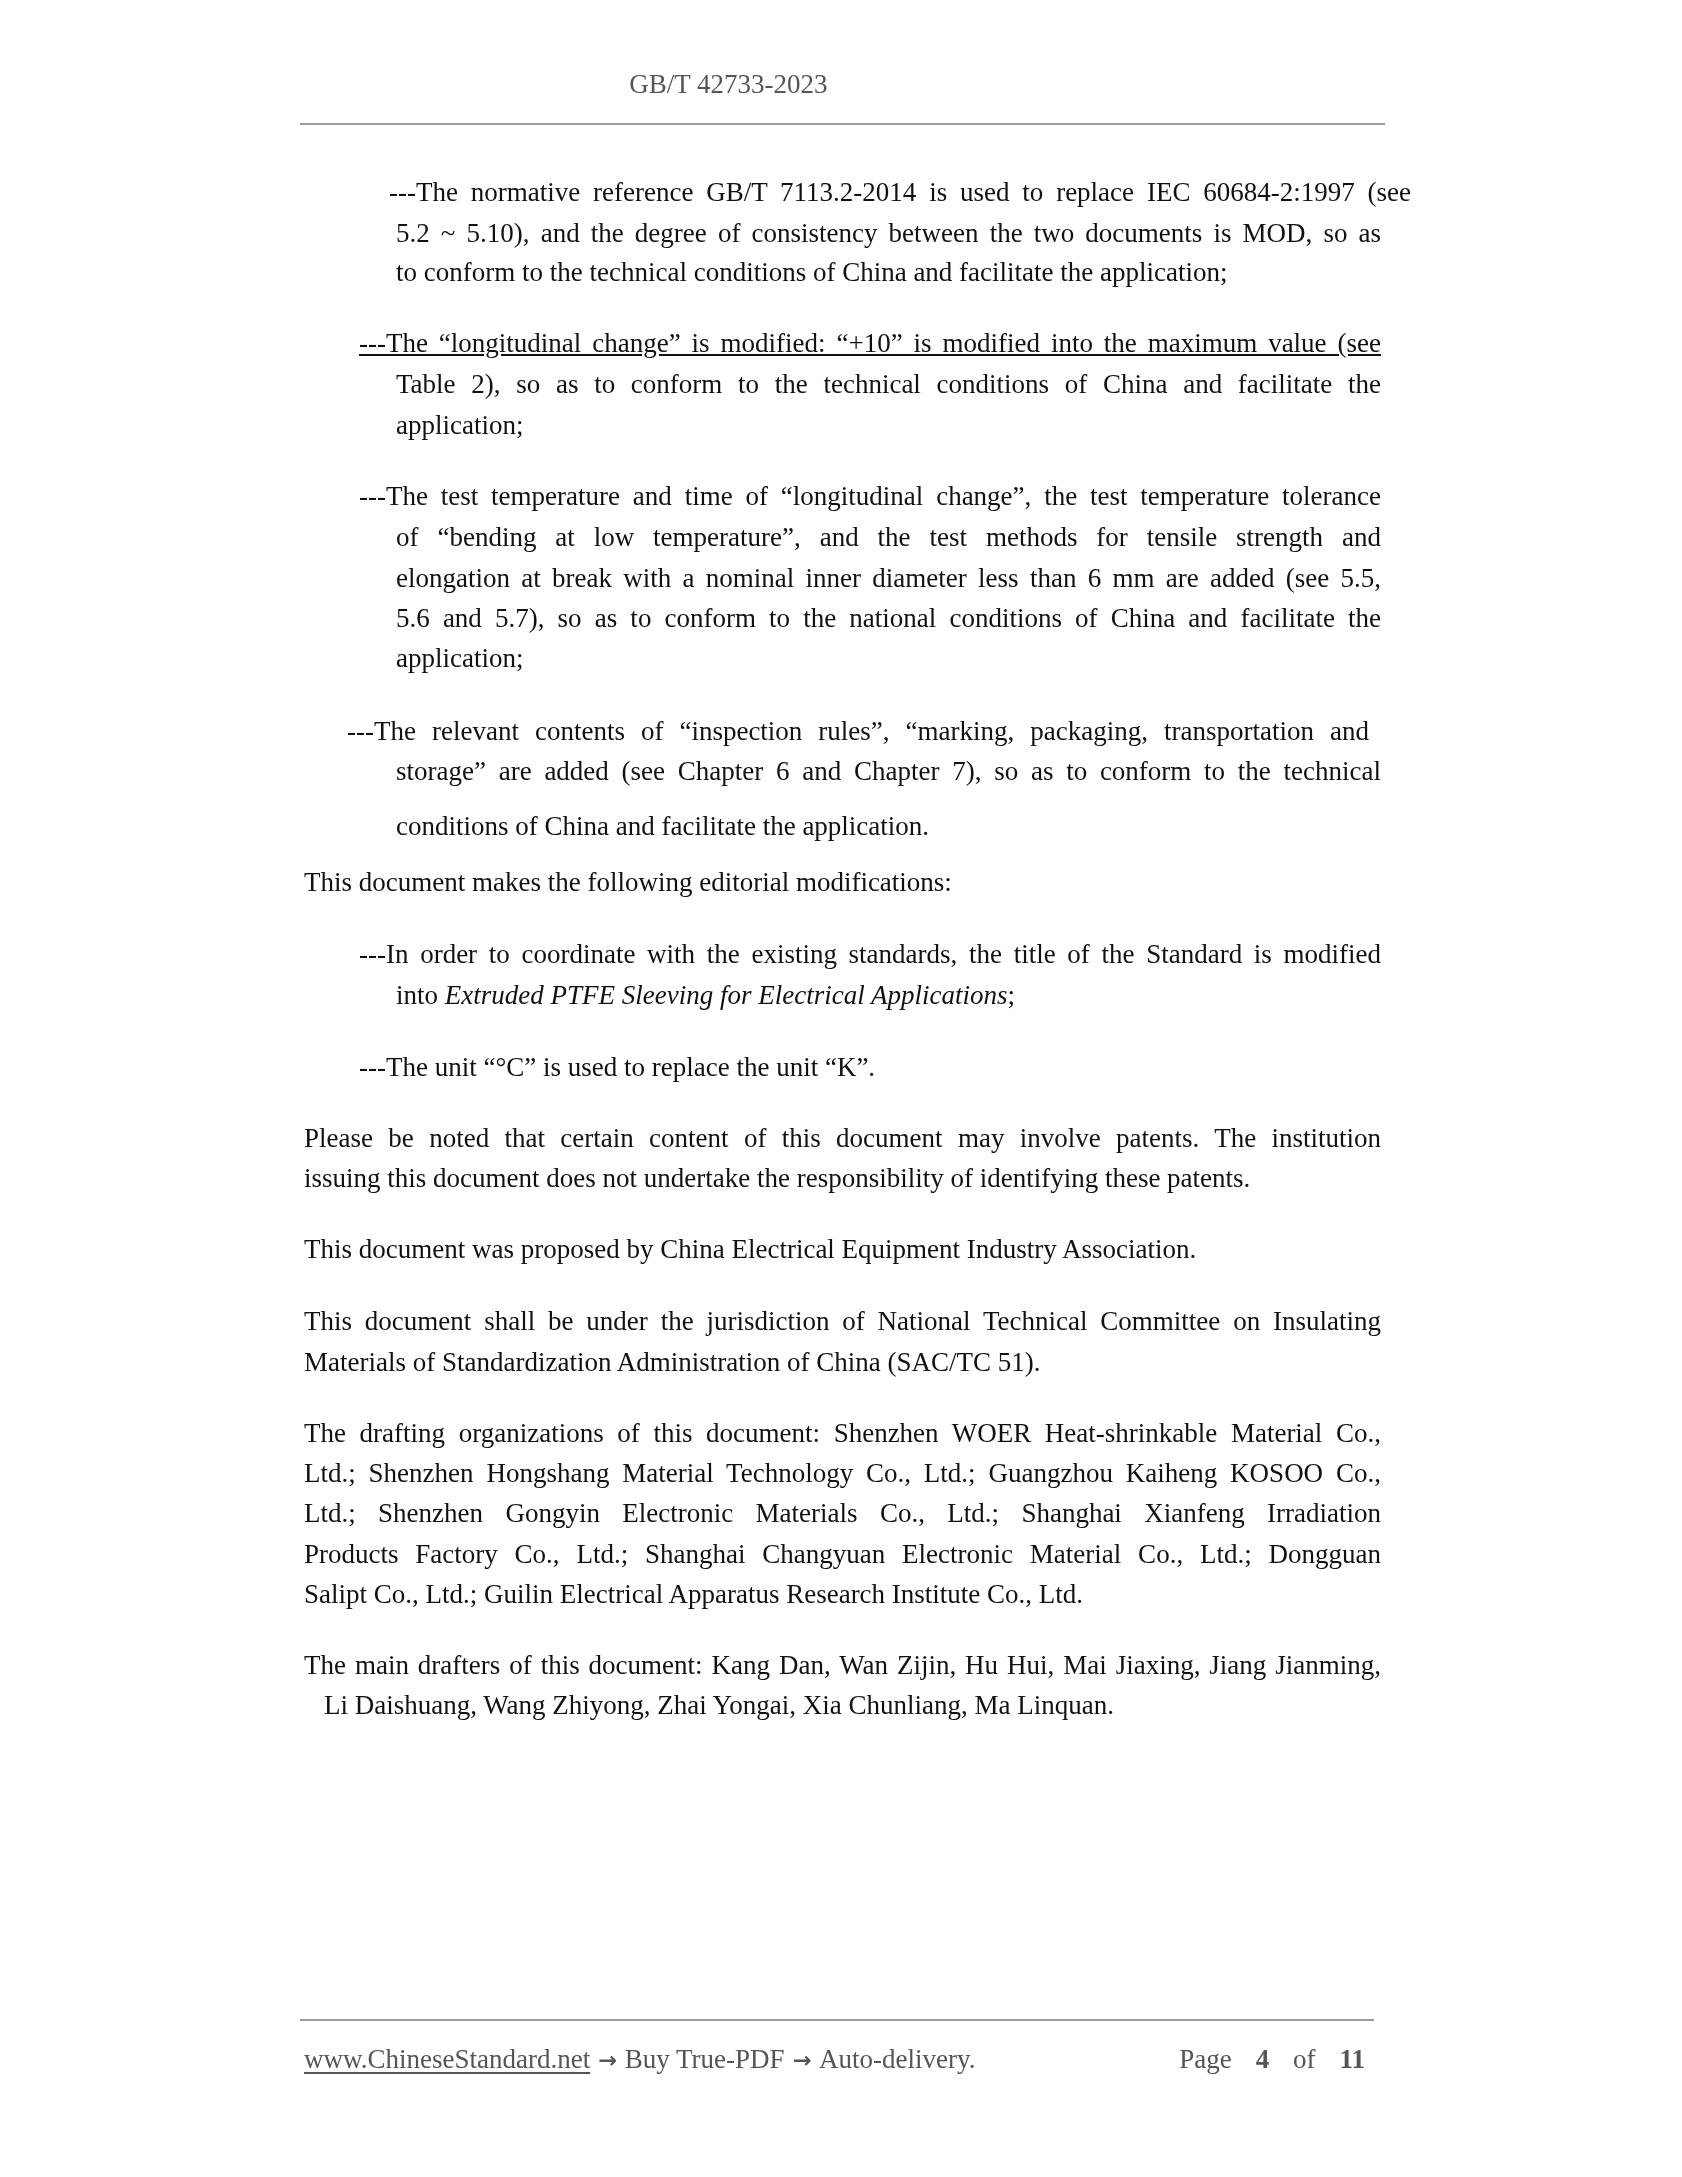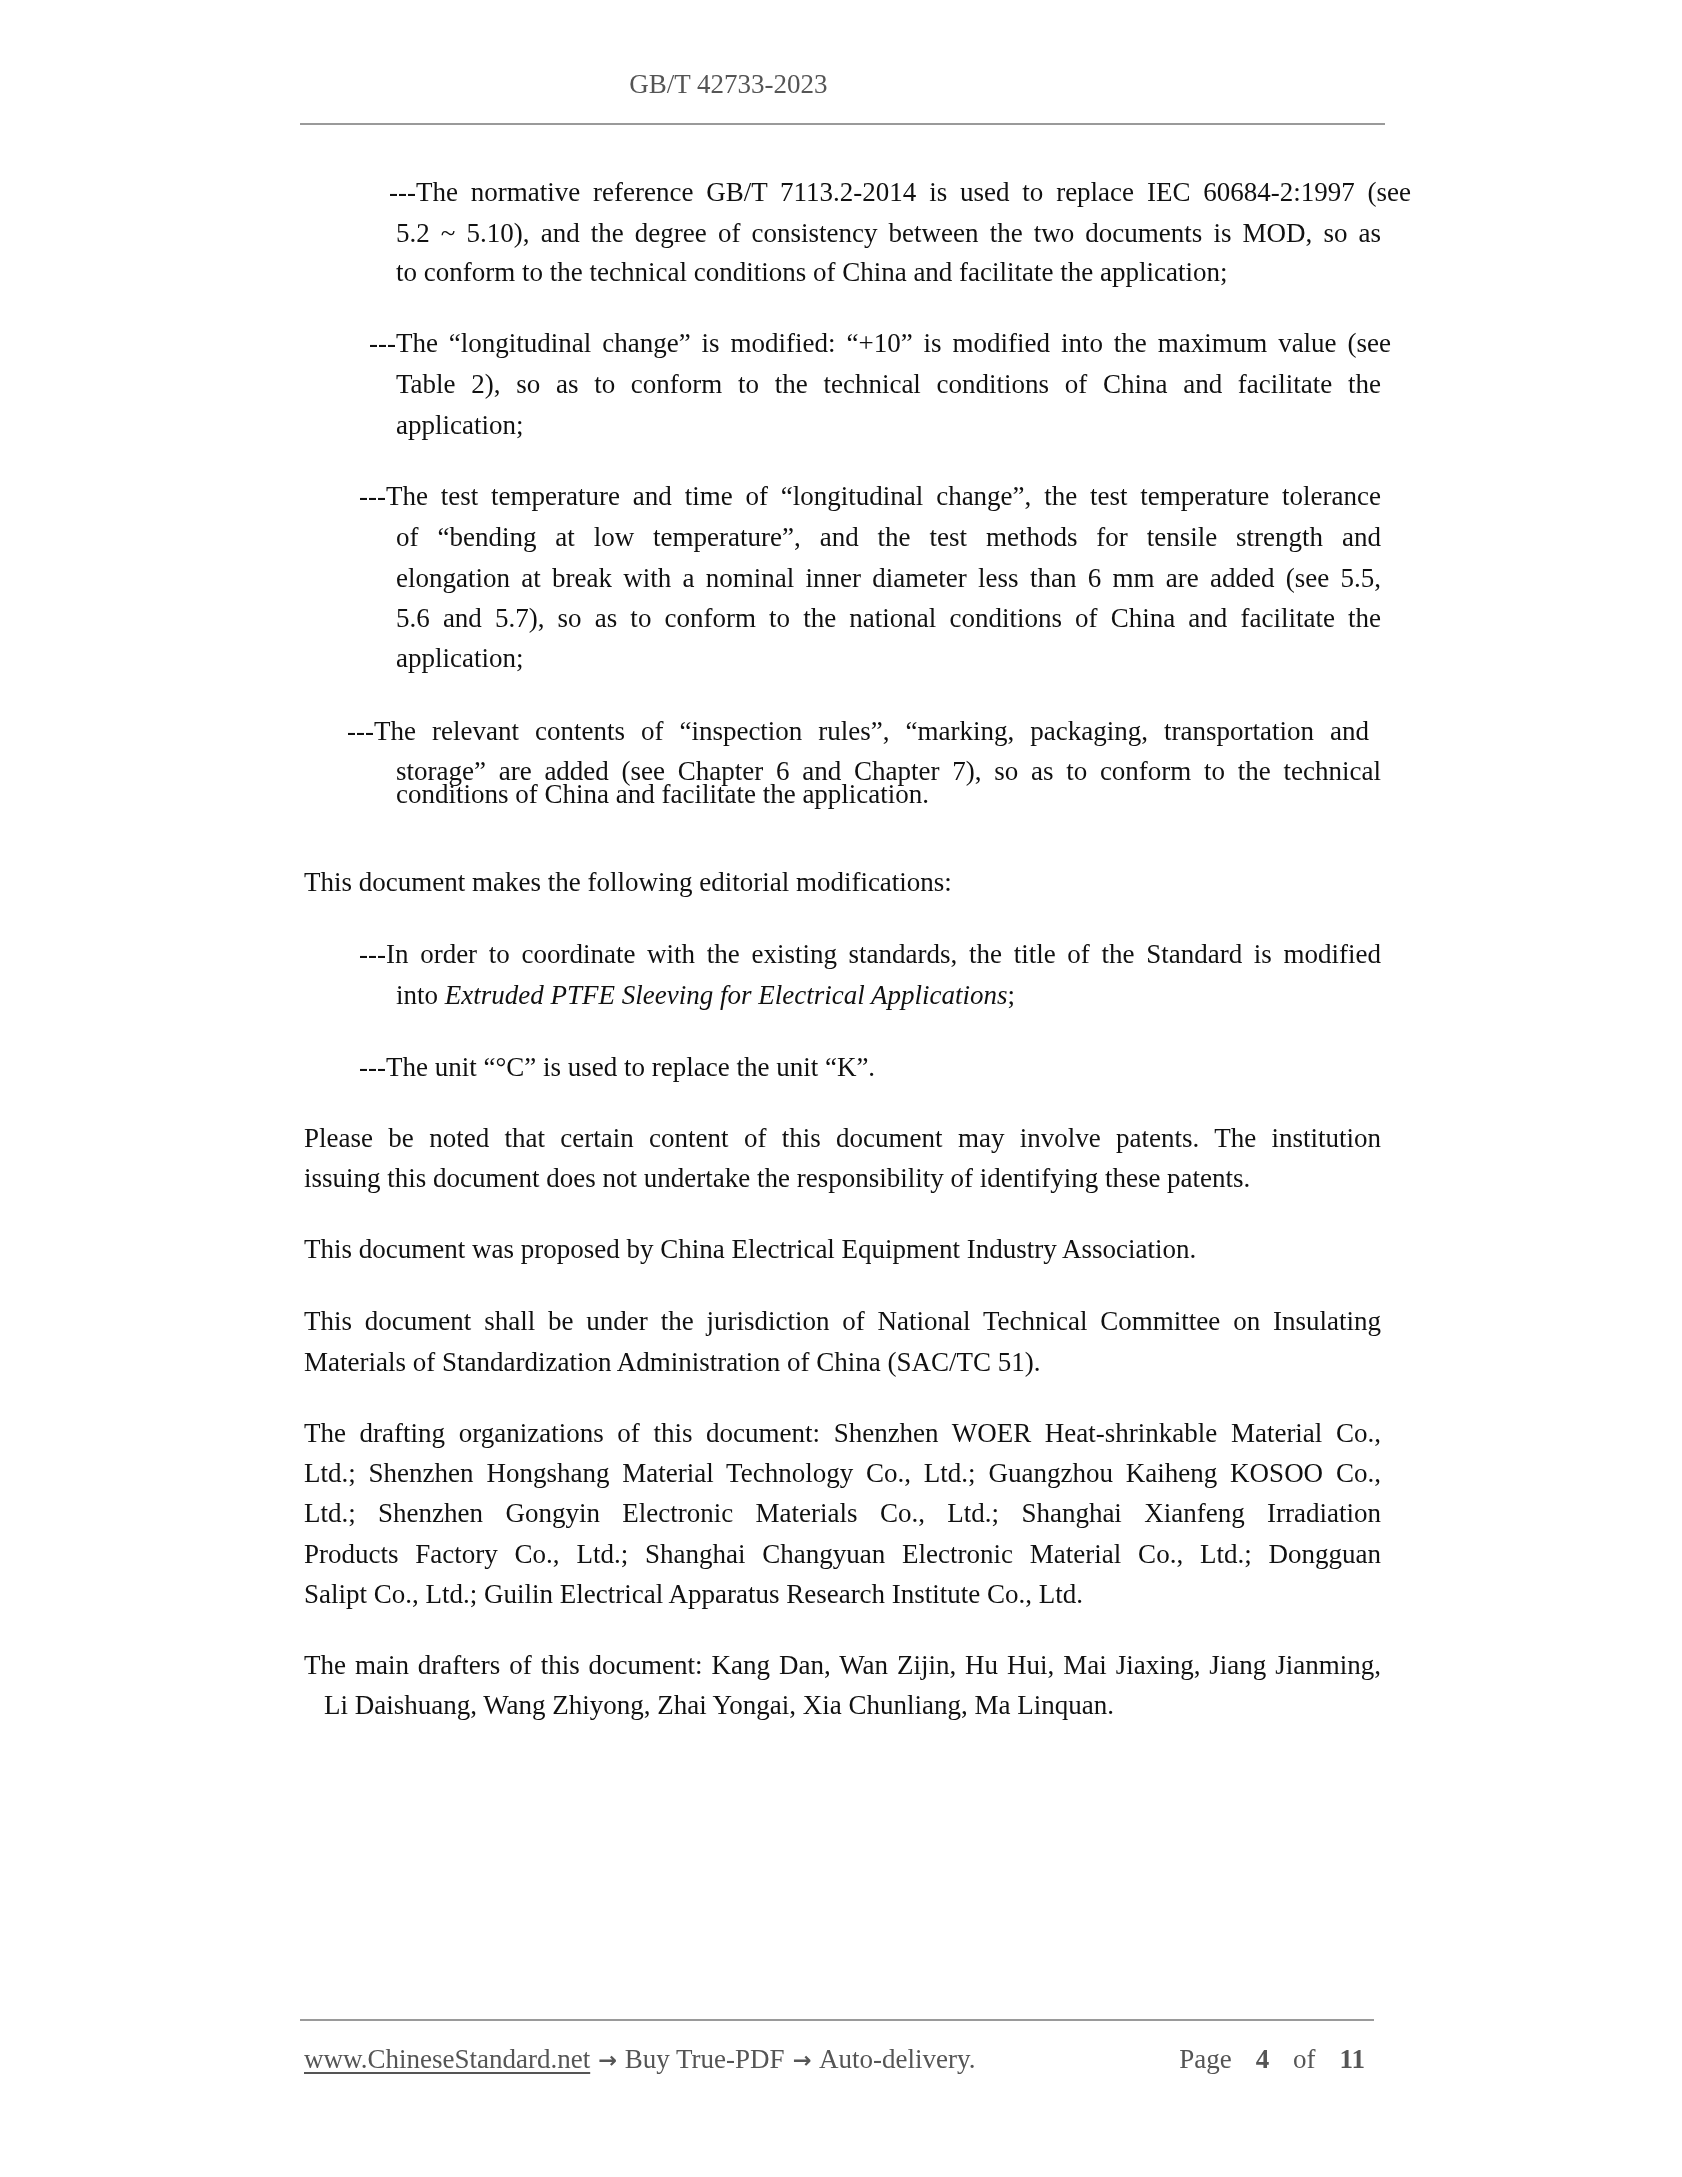--- a/index.html
+++ b/index.html
@@ -22,37 +22,37 @@
 <div class="page-header-text">GB/T 42733-2023</div>
 <div class="rule" style="left:300px; width:1085px; top:123px;"></div>
 
 <div>
   <div class="line j" style="left:359px; width:1022px; top:172px;margin-left:30px;">---The normative reference GB/T 7113.2-2014 is used to replace IEC 60684-2:1997 (see</div>
   <div class="line j" style="left:396px; width:985px; top:213px;">5.2 ~ 5.10), and the degree of consistency between the two documents is MOD, so as</div>
   <div class="line l" style="left:396px; top:252px;">to conform to the technical conditions of China and facilitate the application;</div>
 </div>
 
 <div>
-  <div class="line j" style="left:369px; width:1022px; top:323px;">---The “longitudinal change” is modified: “+10” is modified into the maximum value (see</div>
+  <div class="line j" style="left:359px; width:1022px; top:323px;text-decoration:underline;">---The “longitudinal change” is modified: “+10” is modified into the maximum value (see</div>
   <div class="line j" style="left:396px; width:985px; top:364px;">Table 2), so as to conform to the technical conditions of China and facilitate the</div>
   <div class="line l" style="left:396px; top:405px;">application;</div>
 </div>
 
 <div>
   <div class="line j" style="left:359px; width:1022px; top:476px;">---The test temperature and time of “longitudinal change”, the test temperature tolerance</div>
   <div class="line j" style="left:396px; width:985px; top:517px;">of “bending at low temperature”, and the test methods for tensile strength and</div>
   <div class="line j" style="left:396px; width:985px; top:558px;">elongation at break with a nominal inner diameter less than 6 mm are added (see 5.5,</div>
   <div class="line j" style="left:396px; width:985px; top:598px;">5.6 and 5.7), so as to conform to the national conditions of China and facilitate the</div>
   <div class="line l" style="left:396px; top:638px;">application;</div>
 </div>
 
 <div>
   <div class="line j" style="left:347px; width:1022px; top:711px;">---The relevant contents of “inspection rules”, “marking, packaging, transportation and</div>
   <div class="line j" style="left:396px; width:985px; top:751px;">storage” are added (see Chapter 6 and Chapter 7), so as to conform to the technical</div>
-  <div class="line l" style="left:396px; top:774px;">conditions of China and facilitate the application.</div>
+  <div class="line l" style="left:396px; top:806px;">conditions of China and facilitate the application.</div>
 </div>
 
 <div class="line l" style="left:304px; top:862px;">This document makes the following editorial modifications:</div>
 
 <div>
   <div class="line j" style="left:359px; width:1022px; top:934px;">---In order to coordinate with the existing standards, the title of the Standard is modified</div>
   <div class="line l" style="left:396px; top:975px;"><span>into </span><span class="it">Extruded PTFE Sleeving for Electrical Applications</span><span>;</span></div>
 </div>
 
 <div class="line l" style="left:359px; top:1047px;">---The unit “°C” is used to replace the unit “K”.</div>

